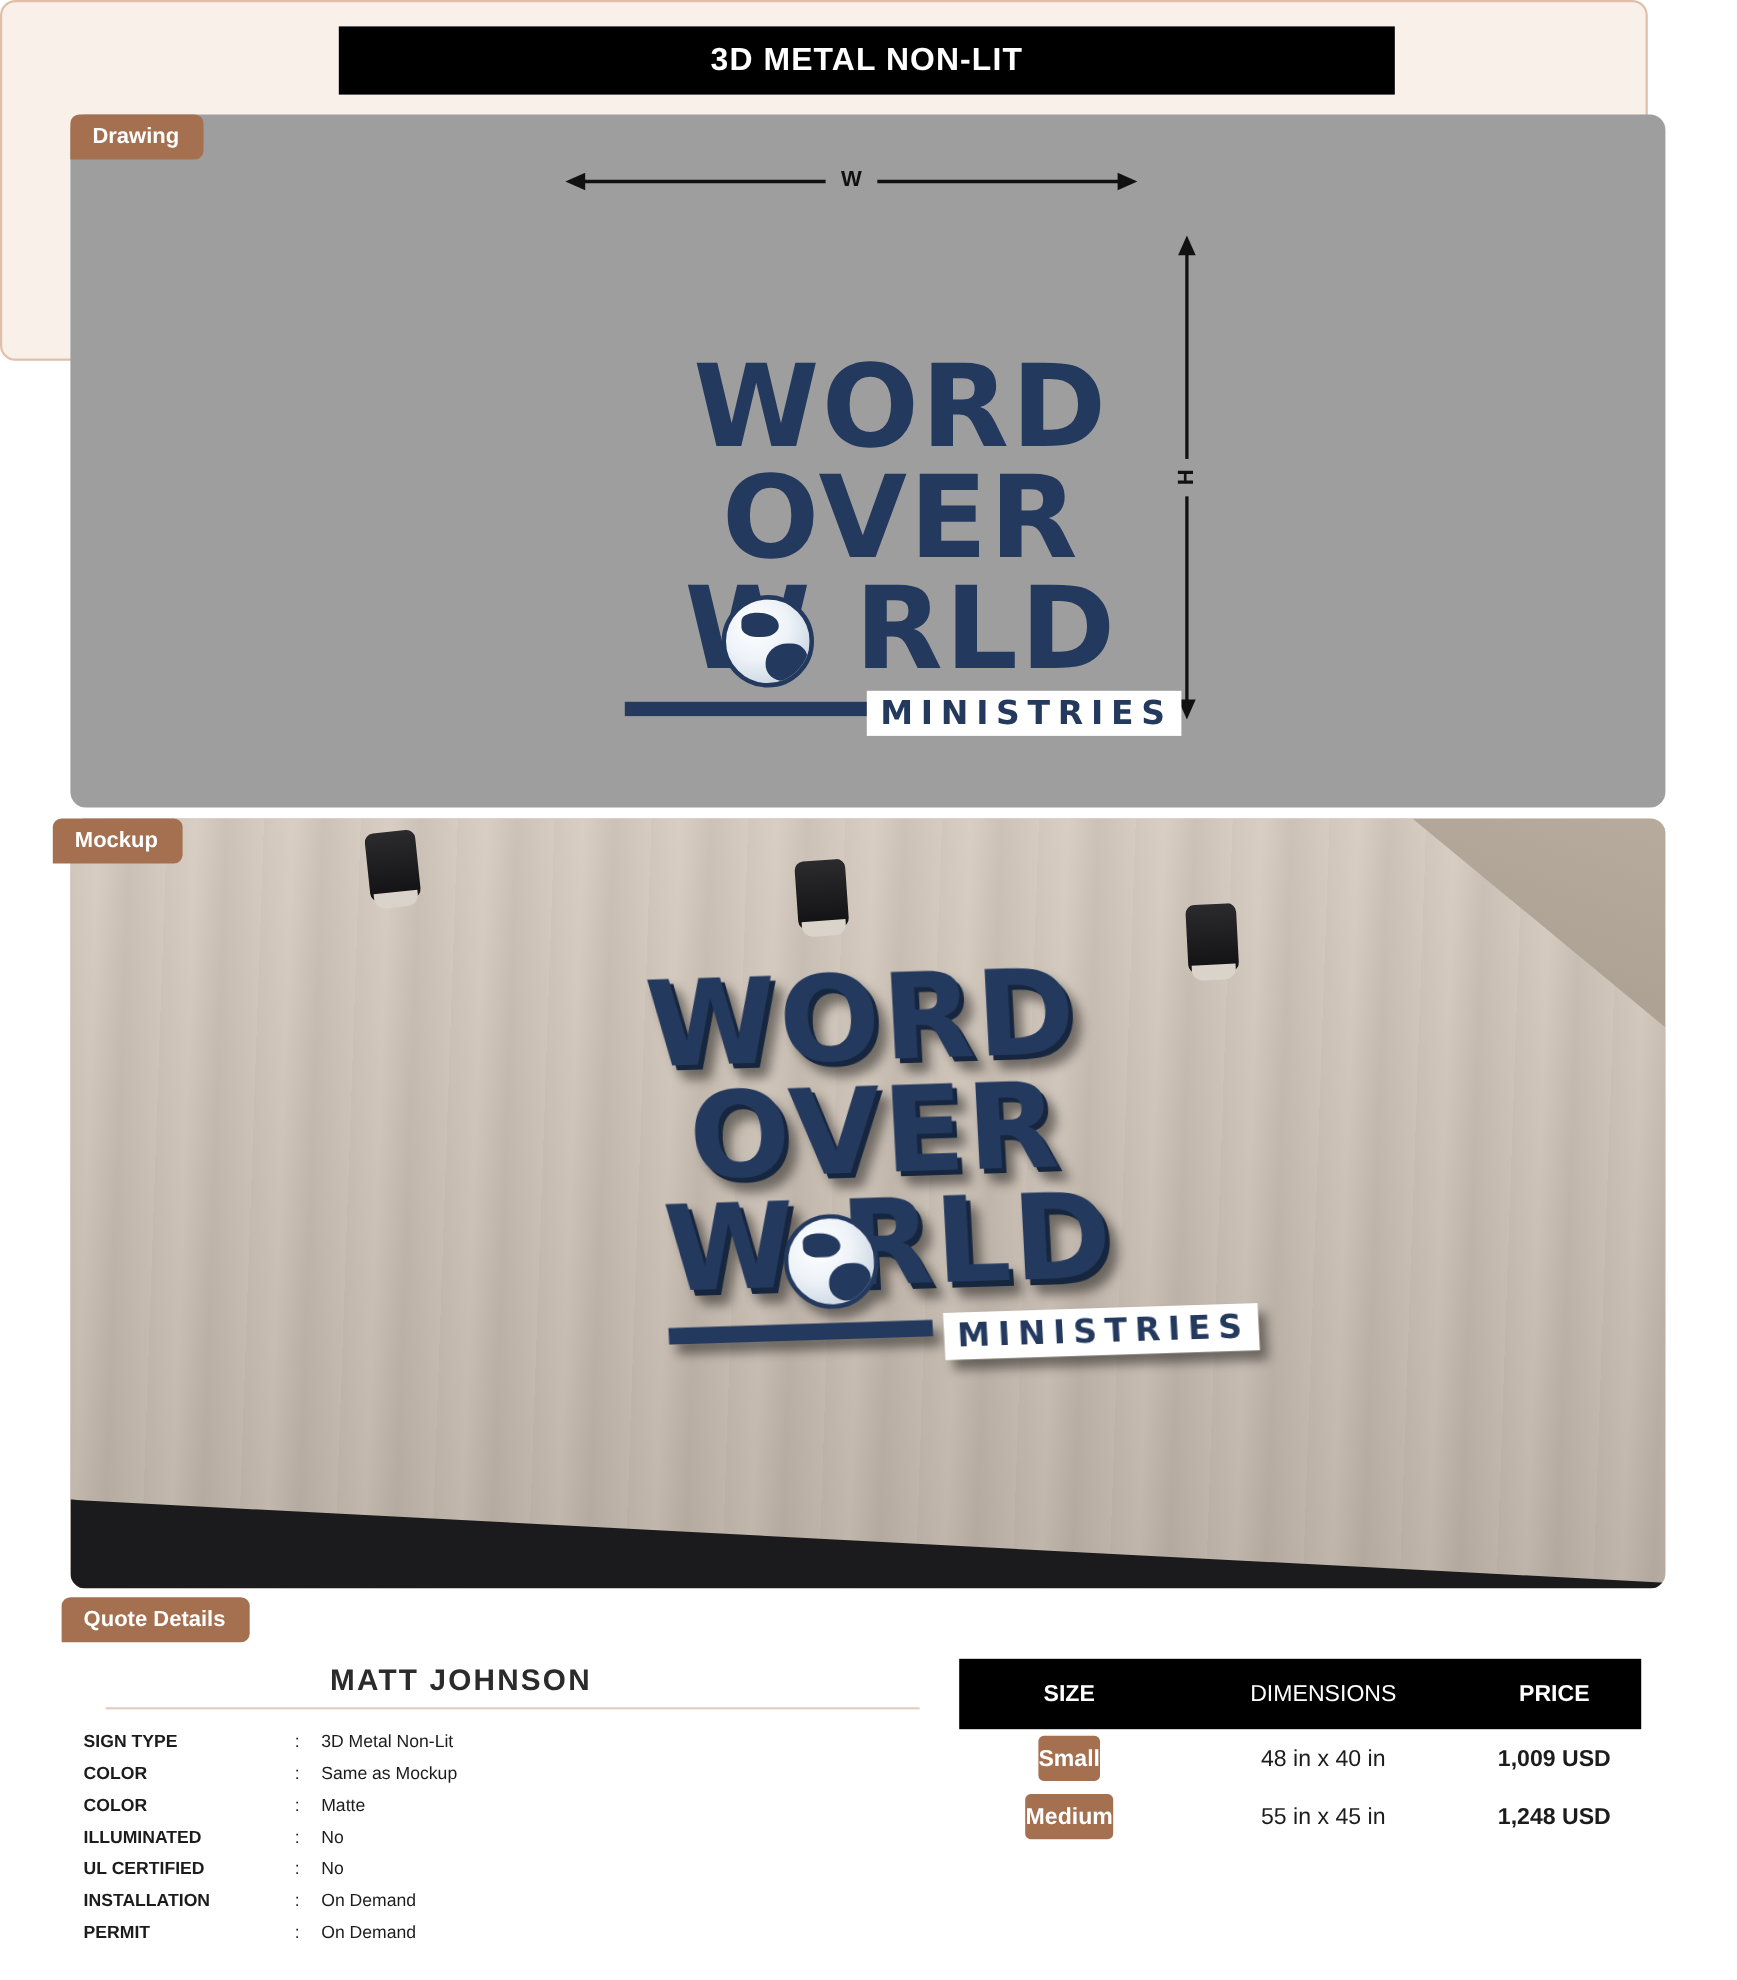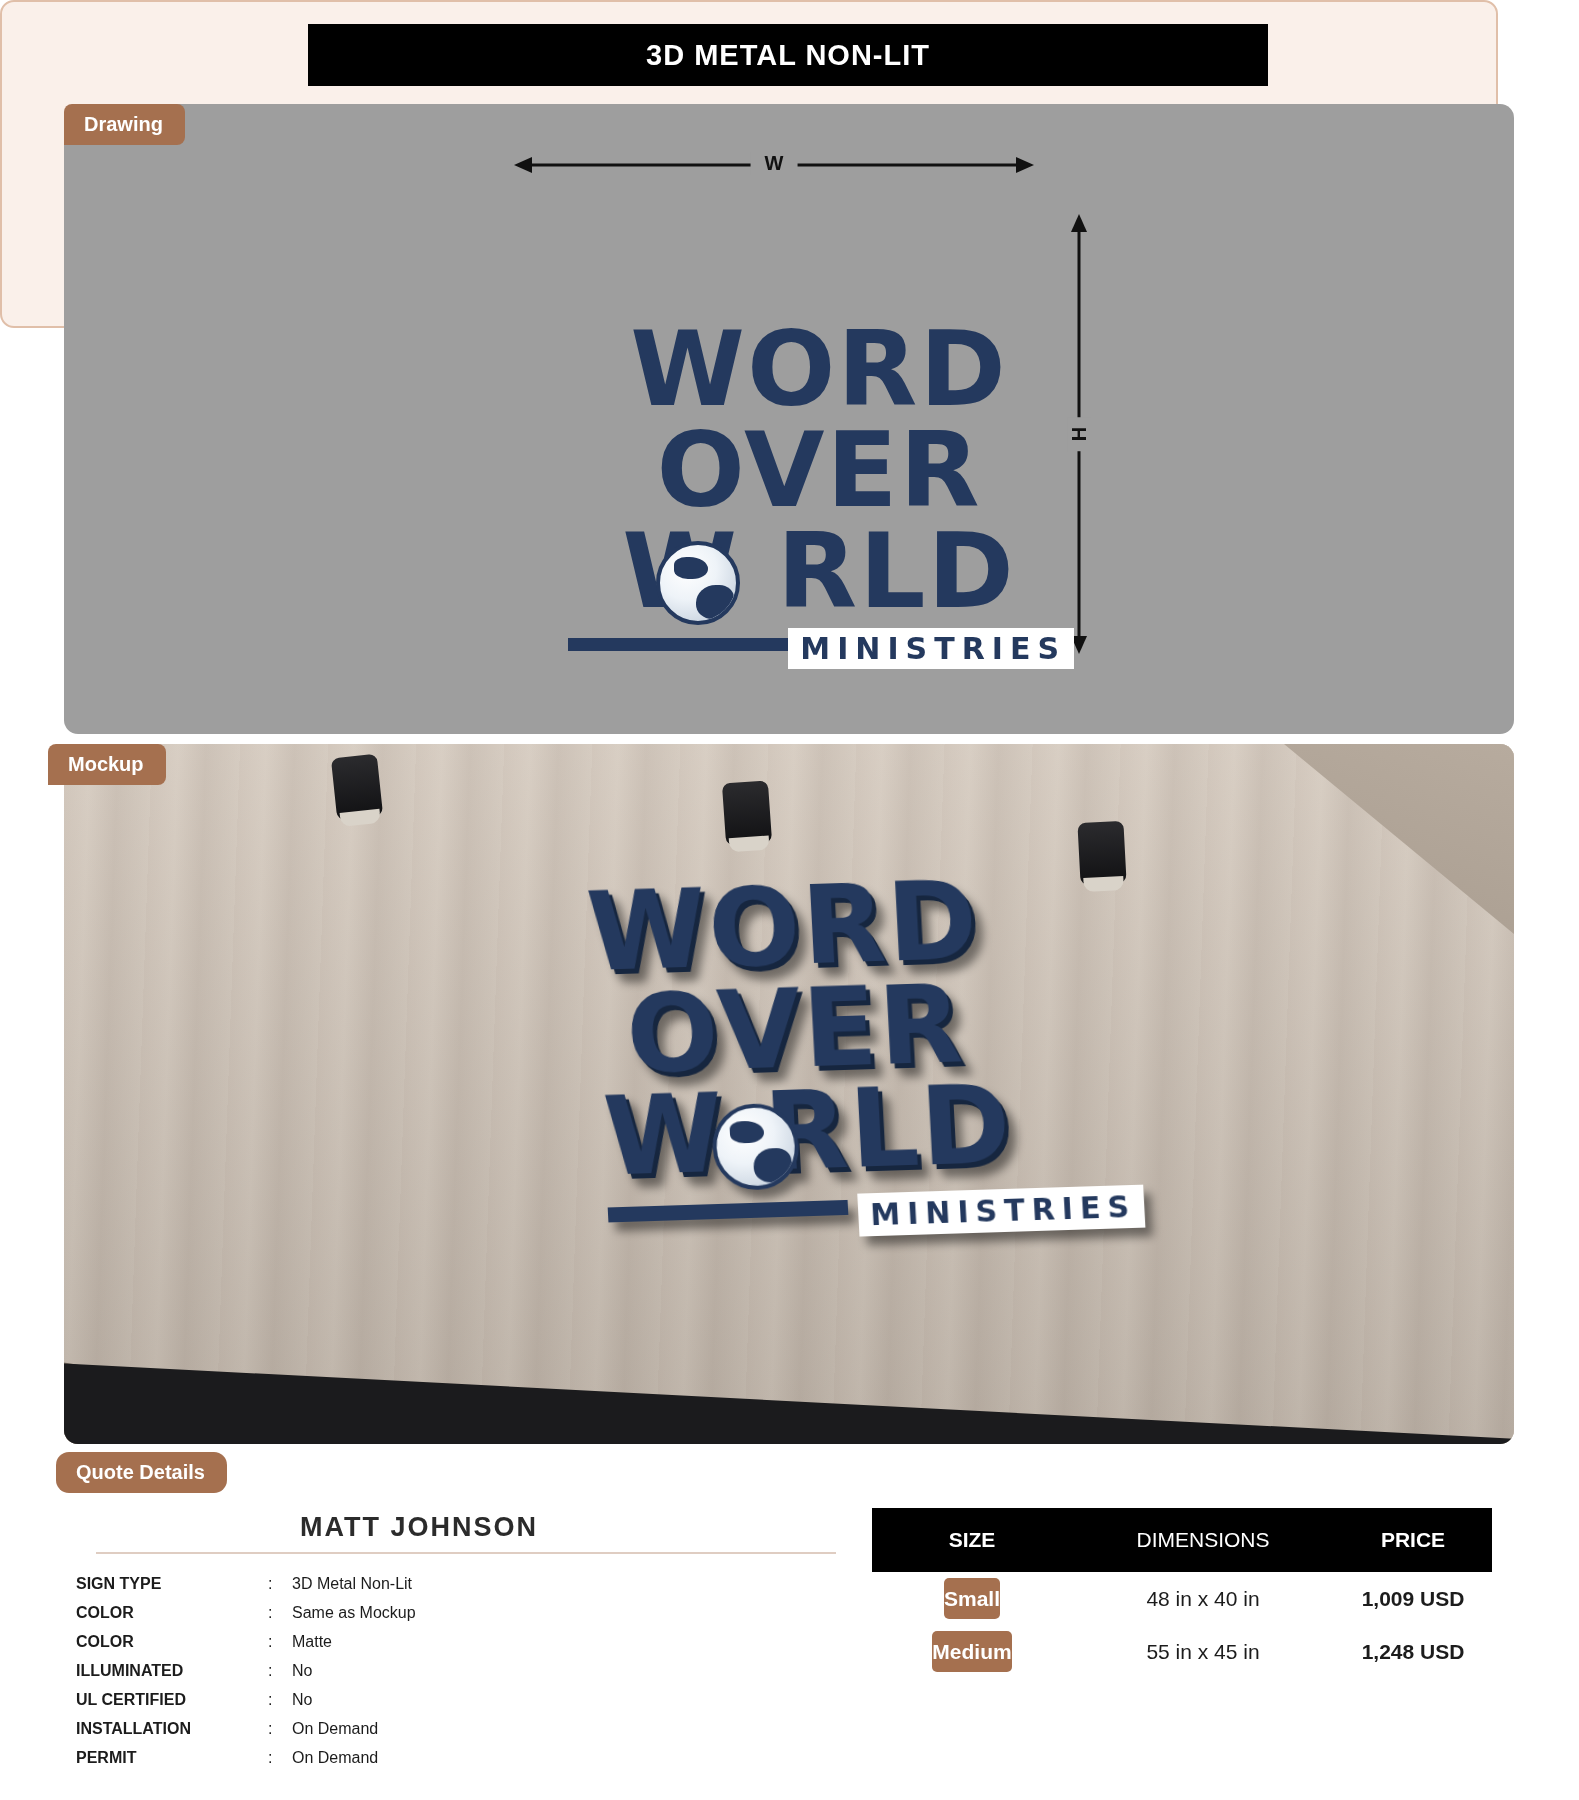--- a/index.html
+++ b/index.html
@@ -384,21 +384,21 @@
       </div>
       <div class="mock-underline">
         <span class="mock-rule"></span>
         <span class="mock-ministries">MINISTRIES</span>
       </div>
     </div>
   </div>
   <div class="panel-tab" style="left:48px; top:744px;">Mockup</div>
 
   <div class="quote-panel"></div>
-  <div class="panel-tab" style="left:56px; top:1452px;border-radius:13px;">Quote Details</div>
+  <div class="panel-tab" style="left:56px; top:1452px;">Quote Details</div>
 
   <div class="customer-name">MATT JOHNSON</div>
   <div class="name-rule"></div>
 
   <div class="spec-list">
     <div class="spec-row">
       <span class="spec-label">SIGN TYPE</span>
       <span class="spec-colon">:</span>
       <span class="spec-value">3D Metal Non-Lit</span>
     </div>

